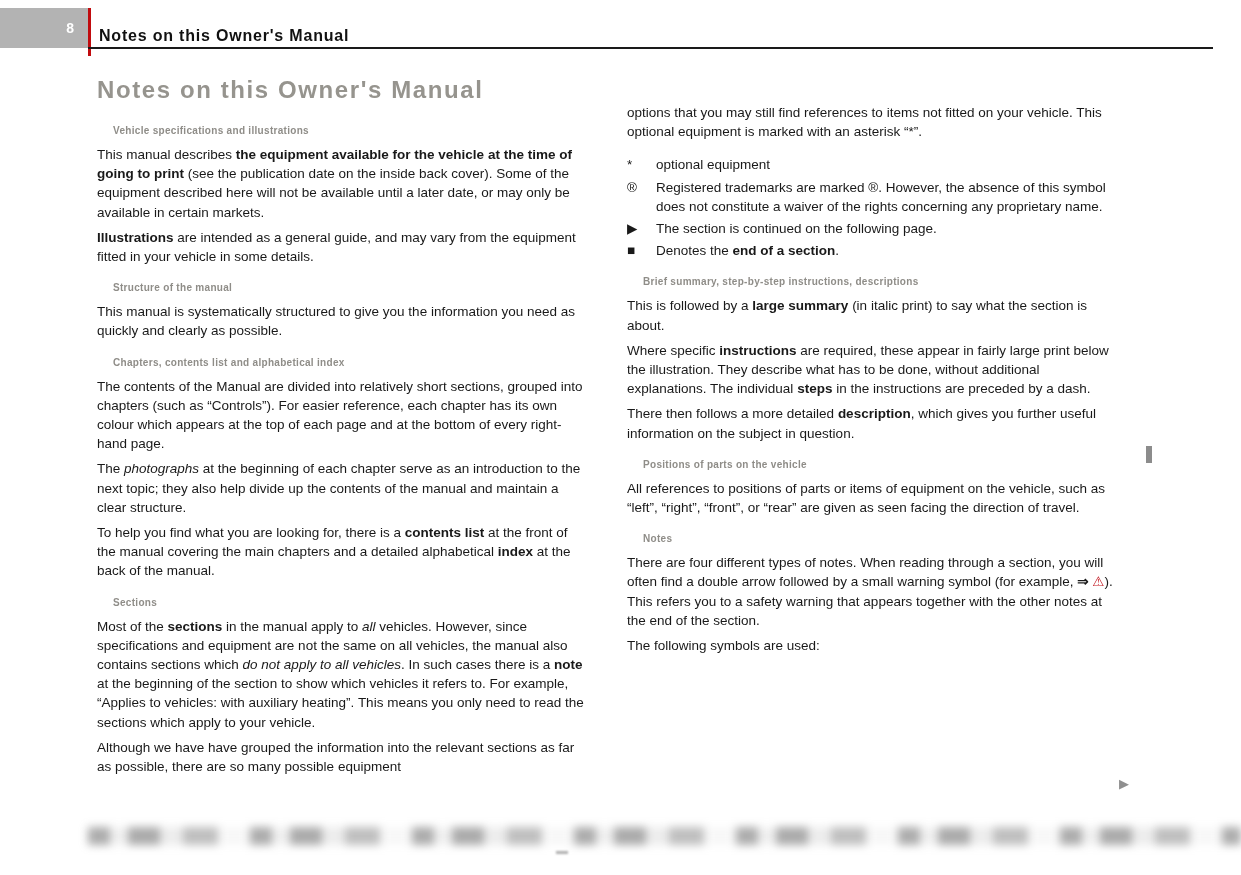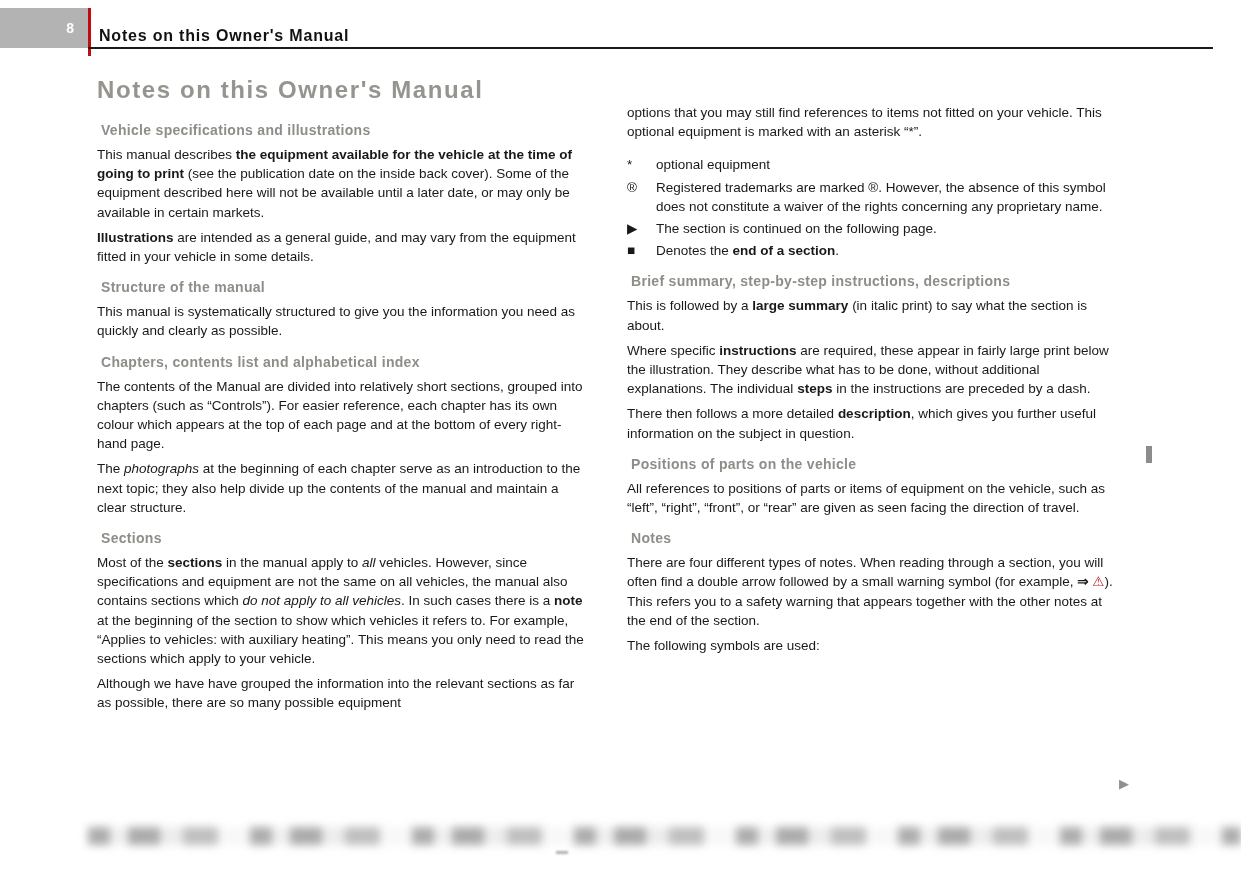--- a/index.html
+++ b/index.html
@@ -27,22 +27,22 @@
   
   .col { position:absolute; }
   .col-left  { left:97px;  top:76px;  width:489px; }
   .col-right { left:627px; top:103px; width:490px; }
 
   .doc-title {
     font-size:24px; line-height:28px; font-weight:700; letter-spacing:1.6px;
     color:#96948e; margin:0 0 17px;
   }
   .sec-h {
-    font-size:14px; line-height:19px; font-weight:700; letter-spacing:.3px;
-    color:#8f8d88; margin:12px 4px 5px;
+    font-size:10px; line-height:19px; font-weight:700; letter-spacing:.3px;
+    color:#8f8d88; margin:12px 16px 5px;
   }
   .body-p { font-size:13.5px; line-height:19.2px; margin:0 0 6px; color:#191919; }
 
   
   .sym-list { margin:14px 0 5px; }
   .sym-row { display:flex; margin-bottom:3px; font-size:13.5px; line-height:19.2px; }
   .sym { flex:0 0 29px; color:#191919; }
   .sym-text { flex:1; }
 
   
@@ -79,20 +79,21 @@
     <h2 class="sec-h">Vehicle specifications and illustrations</h2>
     <p class="body-p"><span>This manual describes </span><span style="font-weight: 700;">the equipment available for the vehicle at the time of going to print</span><span> (see the publication date on the inside back cover). Some of the equipment described here will not be available until a later date, or may only be available in certain markets.</span></p>
     <p class="body-p"><span style="font-weight: 700; text-align: right;">Illustrations</span><span> are intended as a general guide, and may vary from the equipment fitted in your vehicle in some details.</span></p>
 
     <h2 class="sec-h">Structure of the manual</h2>
     <p class="body-p"><span>This manual is systematically structured to give you the information you need as quickly and clearly as possible.</span></p>
 
     <h2 class="sec-h">Chapters, contents list and alphabetical index</h2>
     <p class="body-p"><span>The contents of the Manual are divided into relatively short sections, grouped into </span><span style="font-weight: 400;">chapters</span><span> (such as “Controls”). For easier reference, each chapter has its own colour which appears at the top of each page and at the bottom of every right-hand page.</span></p>
     <p class="body-p"><span>The </span><span style="font-style: italic;">photographs</span><span> at the beginning of each chapter serve as an introduction to the next topic; they also help divide up the contents of the manual and maintain a clear structure.</span></p>
+    <p class="body-p"><span>To help you find what you are looking for, there is a </span><span style="font-weight: 700;">contents list</span><span> at the front of the manual covering the main chapters and a detailed alphabetical </span><span style="font-weight: 700;">index</span><span> at the back of the manual.</span></p>
 
     <h2 class="sec-h">Sections</h2>
     <p class="body-p"><span>Most of the </span><span style="font-weight: 700;">sections</span><span> in the manual apply to </span><span style="font-style: italic;">all</span><span> vehicles. However, since specifications and equipment are not the same on all vehicles, the manual also contains sections which </span><span style="font-style: italic;">do not apply to all vehicles</span><span>. In such cases there is a </span><span style="font-weight: 700;">note</span><span> at the beginning of the section to show which vehicles it refers to. For example, “Applies to vehicles: with auxiliary heating”. This means you only need to read the sections which apply to your vehicle.</span></p>
     <p class="body-p"><span>Although we have have grouped the information into the relevant sections as far as possible, there are so many possible equipment</span></p>
   </div>
 
   <div class="col col-right">
     <p class="body-p"><span>options that you may still find references to items not fitted on your vehicle. This optional equipment is marked with an asterisk “*”.</span></p>
 
     <div class="sym-list">

